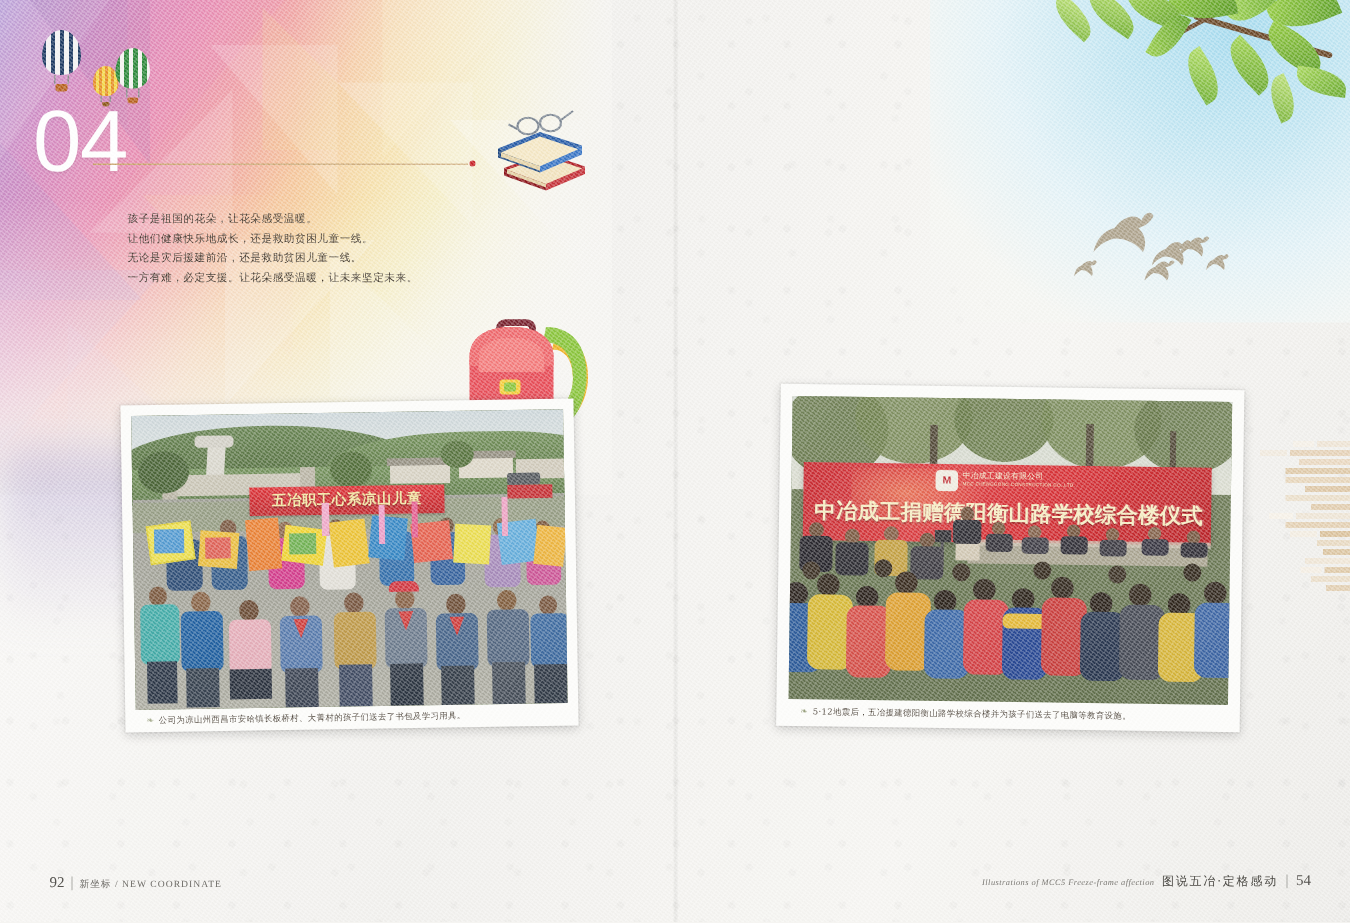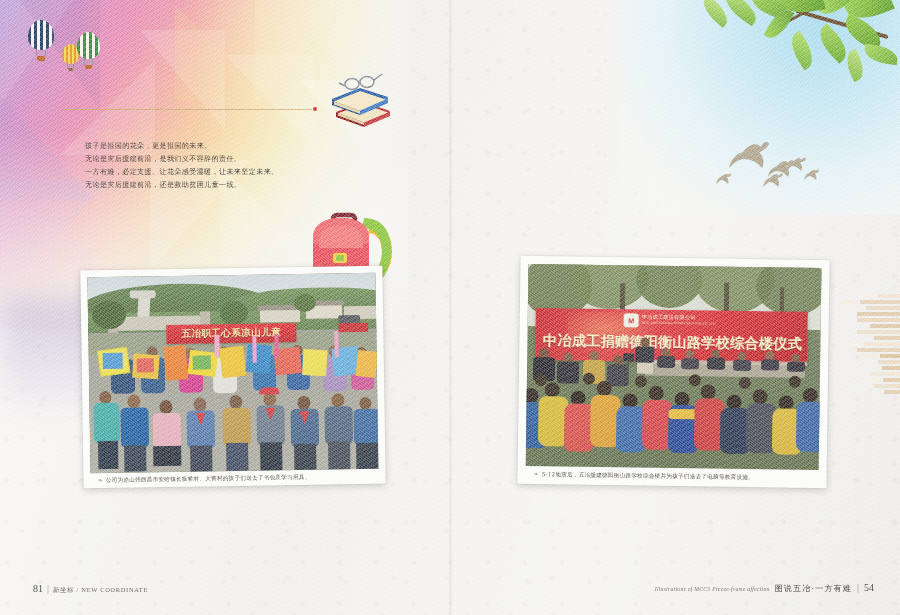--- a/index.html
+++ b/index.html
@@ -237,28 +237,29 @@
     <div class="balloon-string" style="left:11px;top:20px;height:4px;"></div>
     <div class="balloon-basket" style="left:6px;top:24px;width:5px;height:3px;background:#8f5a1d;"></div>
   </div>
   <div class="balloon-wrap" style="left:77px;top:32px;width:26px;height:40px;">
     <div class="balloon-body" style="left:0;top:0;width:23px;height:27px;background:repeating-linear-gradient(90deg,#2f8a3c 0 3px,#f4f4f0 3px 6px);"></div>
     <div class="balloon-string" style="left:7px;top:27px;height:6px;"></div>
     <div class="balloon-string" style="left:15px;top:27px;height:6px;"></div>
     <div class="balloon-basket" style="left:8px;top:33px;width:7px;height:4px;background:#b8621f;"></div>
   </div>
 
+  <div class="num04">04</div>
   <div class="title-rule"></div>
   <div class="title-rule-dot"></div>
 
   <div class="intro">
-    <div>孩子是祖国的花朵，更是祖国的未来。</div>
-    <div>无论是灾后援建前沿，是我们义不容辞的责任。</div>
+    <div>孩子是祖国的花朵，让花朵感受温暖。</div>
+    <div>让他们健康快乐地成长，还是救助贫困儿童一线。</div>
+    <div>无论是灾后援建前沿，还是救助贫困儿童一线。</div>
     <div>一方有难，必定支援。让花朵感受温暖，让未来坚定未来。</div>
-    <div>无论是灾后援建前沿，还是救助贫困儿童一线。</div>
   </div>
 
   <div class="books">
     <svg width="78" height="62" viewBox="0 0 78 62">
 
       <g stroke="#7e8894" stroke-width="1.4" fill="none">
         <ellipse cx="32" cy="14" rx="7" ry="5.5"></ellipse>
         <ellipse cx="47" cy="12" rx="7" ry="5.5"></ellipse>
         <path d="M39 13 L40 12.4"></path>
         <path d="M54 10 L62 4"></path>
@@ -544,24 +545,24 @@
     </div>
     <div class="photo-caption" style="left:16px;top:214px;">
       <span class="cap-mark">❧</span><span>5·12地震后，五冶援建德阳衡山路学校综合楼并为孩子们送去了电脑等教育设施。</span>
     </div>
   </div>
 
   <div class="gutter"></div>
   <div class="paper-noise"></div>
 
   <div class="footer-left">
-    <span class="pg">81</span>
+    <span class="pg">92</span>
     <span class="bar">|</span>
     <span class="lbl">新坐标 / NEW COORDINATE</span>
   </div>
   <div class="footer-right">
     <span class="en">Illustrations of MCC5 Freeze-frame affection</span>
-    <span class="cn">图说五冶·一方有难</span>
+    <span class="cn">图说五冶·定格感动</span>
     <span class="bar">|</span>
     <span class="pg">54</span>
   </div>
 
 </div>
 
 </body></html>

